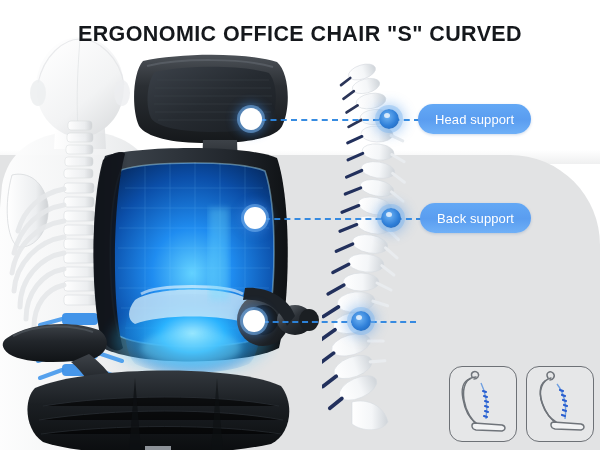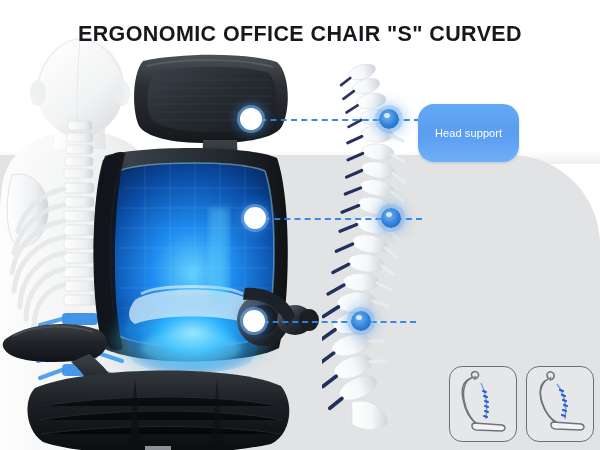--- a/index.html
+++ b/index.html
@@ -56,23 +56,23 @@
     box-shadow:0 0 0 4px rgba(120,180,240,.40),0 0 12px 6px rgba(60,140,230,.35);
   }
   .marker-blue::after{
     content:"";position:absolute;left:5px;top:4px;width:6px;height:5px;border-radius:50%;
     background:rgba(255,255,255,.75);
   }
 
   
   .pill{
     position:absolute;display:flex;align-items:center;justify-content:center;
-    height:30px;padding:14px 17px;border-radius:16px;
+    height:30px;padding:0 17px;border-radius:16px;
     background:linear-gradient(to bottom,#63a8f5 0%,#5a9df0 52%,#6fb0f7 100%);
-    color:#ffffff;font-size:11px;font-weight:400;white-space:nowrap;
+    color:#ffffff;font-size:13px;font-weight:400;white-space:nowrap;
     letter-spacing:.1px;z-index:30;
     box-shadow:0 1px 3px rgba(40,90,160,.22);
     font-family:"Liberation Sans",sans-serif;
   }
 
   
   .thumbs{position:absolute;left:449px;top:366px;width:145px;height:74px;z-index:32;display:flex;gap:9px;}
   .thumb{
     width:68px;height:74px;border:1.6px solid #6d7176;border-radius:13px;
     background:#e6e7e8;position:relative;overflow:hidden;
@@ -428,20 +428,21 @@
   </svg>
 
   <div class="dash-line" style="left:250px;top:119px;width:170px;"></div>
   <div class="marker-white" style="left:240px;top:108px;"></div>
   <div class="marker-blue" style="left:379px;top:109px;"></div>
   <div class="pill" style="left:418px;top:104px;">Head support</div>
 
   <div class="dash-line" style="left:254px;top:218px;width:168px;"></div>
   <div class="marker-white" style="left:244px;top:207px;"></div>
   <div class="marker-blue" style="left:381px;top:208px;"></div>
+  <div class="pill" style="left:420px;top:203px;">Back support</div>
 
   <div class="dash-line" style="left:253px;top:321px;width:163px;"></div>
   <div class="marker-white" style="left:243px;top:310px;"></div>
   <div class="marker-blue" style="left:351px;top:311px;"></div>
 
   <div class="title">ERGONOMIC OFFICE CHAIR "S" CURVED</div>
 
   <div class="thumbs">
 
     <div class="thumb">

